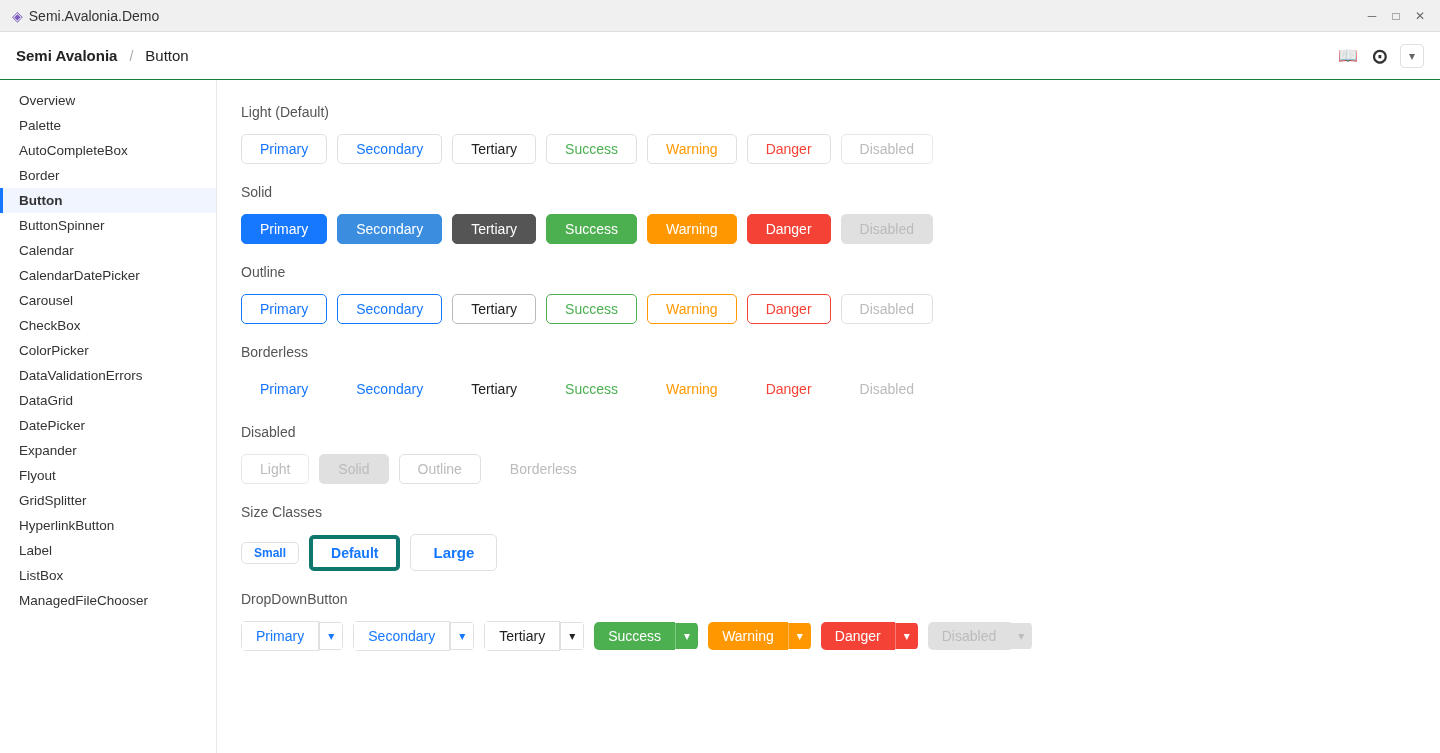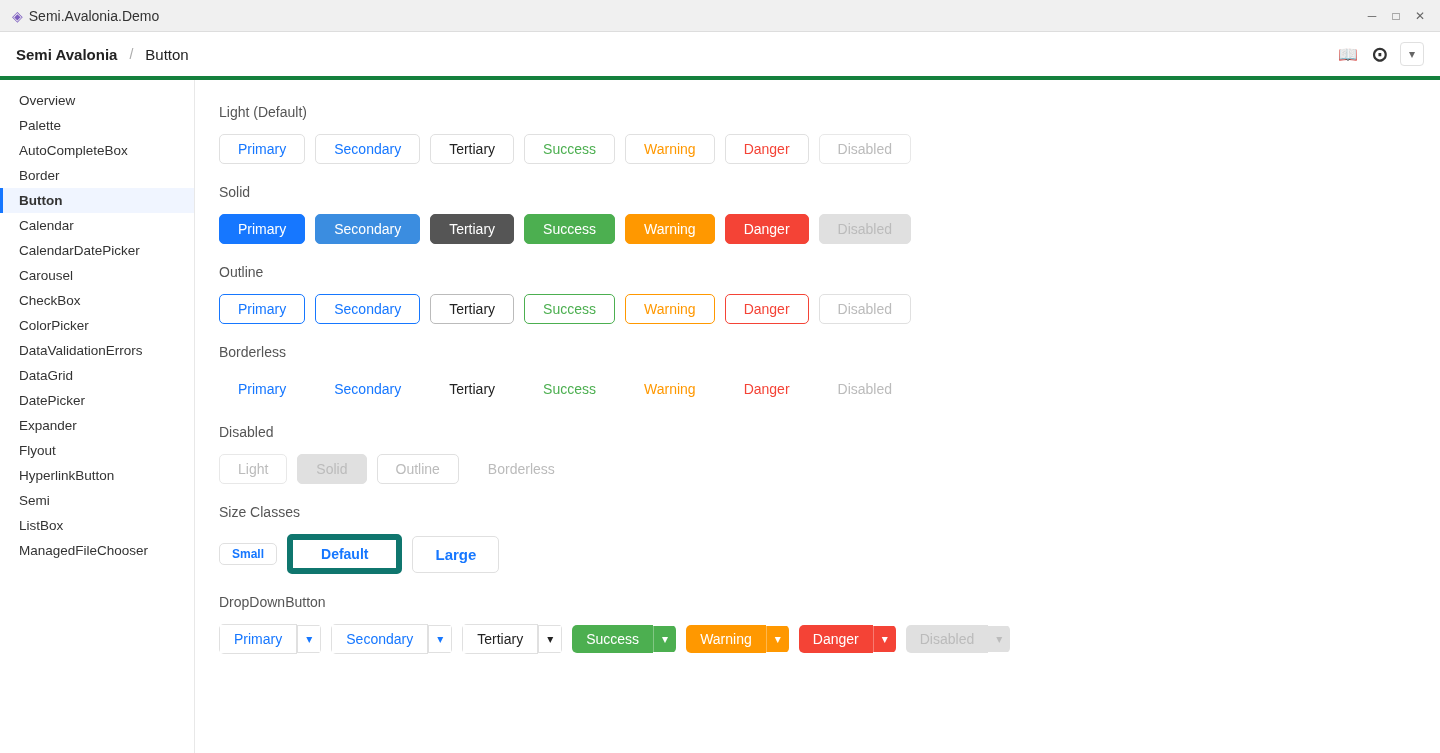--- a/index.html
+++ b/index.html
@@ -19,39 +19,39 @@
     .titlebar-controls { display: flex; gap: 8px; }
     .titlebar-btn { width: 16px; height: 16px; display: flex; align-items: center; justify-content: center; cursor: pointer; font-size: 12px; color: #666; }
 
     
     .app { display: flex; flex-direction: column; height: calc(100vh - 32px); }
 
     
     .header {
       height: 48px;
       background: #fff;
-      border-bottom: 4px solid #15803d;
+      border-bottom: 1px solid #15803d;
       display: flex;
       align-items: center;
       padding: 0 16px;
       gap: 8px;
     }
     .header-brand { font-weight: 700; font-size: 15px; color: #222; }
     .header-sep { color: #aaa; margin: 0 4px; }
     .header-page { font-size: 15px; color: #222; }
     .header-spacer { flex: 1; }
     .header-icon { width: 24px; height: 24px; display: flex; align-items: center; justify-content: center; cursor: pointer; color: #333; font-size: 16px; }
     .header-dropdown { display: flex; align-items: center; gap: 4px; padding: 4px 8px; border: 1px solid #e0e0e0; border-radius: 4px; cursor: pointer; }
 
     
     .main { display: flex; flex: 1; overflow: hidden; }
 
     
     .sidebar {
-      width: 195px;
+      width: 217px;
       border-right: 1px solid #e8e8e8;
       overflow-y: auto;
       padding: 8px 0;
       flex-shrink: 0;
     }
     .sidebar-item {
       padding: 5px 16px;
       cursor: pointer;
       color: #333;
       font-size: 13.5px;
@@ -135,21 +135,21 @@
     .btn-borderless-disabled { background: transparent; color: #bbb; border-color: transparent; cursor: not-allowed; }
 
     
     .btn-disabled-light { background: #fff; color: #bbb; border: 1px solid #e8e8e8; cursor: not-allowed; }
     .btn-disabled-solid { background: #e0e0e0; color: #bbb; border: 1px solid #e0e0e0; cursor: not-allowed; }
     .btn-disabled-outline { background: transparent; color: #bbb; border: 1px solid #e0e0e0; cursor: not-allowed; }
     .btn-disabled-borderless { background: transparent; color: #bbb; border: 1px solid transparent; cursor: not-allowed; }
 
     
     .btn-size-small { padding: 3px 12px; font-size: 12px; font-weight: 700; color: #1677ff; background: #fff; border: 1px solid #e0e0e0; }
-    .btn-size-default { padding: 6px 28px; font-size: 14px; font-weight: 700; color: #1677ff; background: #fff; border: 6px solid #0f766e; }
+    .btn-size-default { padding: 6px 18px; font-size: 14px; font-weight: 700; color: #1677ff; background: #fff; border: 4px solid #0f766e; }
     .btn-size-large { padding: 9px 22px; font-size: 15px; font-weight: 700; color: #1677ff; background: #fff; border: 1px solid #e0e0e0; }
 
     
     .btn-dropdown {
       display: inline-flex;
       align-items: center;
       border-radius: 5px;
       overflow: hidden;
       border: none;
     }
@@ -209,32 +209,34 @@
   </div>
 
   <div class="main">
 
     <div class="sidebar">
       <div class="sidebar-item">Overview</div>
       <div class="sidebar-item">Palette</div>
       <div class="sidebar-item">AutoCompleteBox</div>
       <div class="sidebar-item">Border</div>
       <div class="sidebar-item active">Button</div>
+      <div class="sidebar-item">ButtonSpinner</div>
       <div class="sidebar-item">Calendar</div>
       <div class="sidebar-item">CalendarDatePicker</div>
       <div class="sidebar-item">Carousel</div>
       <div class="sidebar-item">CheckBox</div>
       <div class="sidebar-item">ColorPicker</div>
       <div class="sidebar-item">DataValidationErrors</div>
       <div class="sidebar-item">DataGrid</div>
       <div class="sidebar-item">DatePicker</div>
       <div class="sidebar-item">Expander</div>
       <div class="sidebar-item">Flyout</div>
+      <div class="sidebar-item">GridSplitter</div>
       <div class="sidebar-item">HyperlinkButton</div>
-      <div class="sidebar-item">Semi</div>
+      <div class="sidebar-item">Label</div>
       <div class="sidebar-item">ListBox</div>
       <div class="sidebar-item">ManagedFileChooser</div>
     </div>
 
     <div class="content">
 
       <div class="section-title">Light (Default)</div>
       <div class="button-row">
         <button class="btn btn-light-primary">Primary</button>
         <button class="btn btn-light-secondary">Secondary</button>

